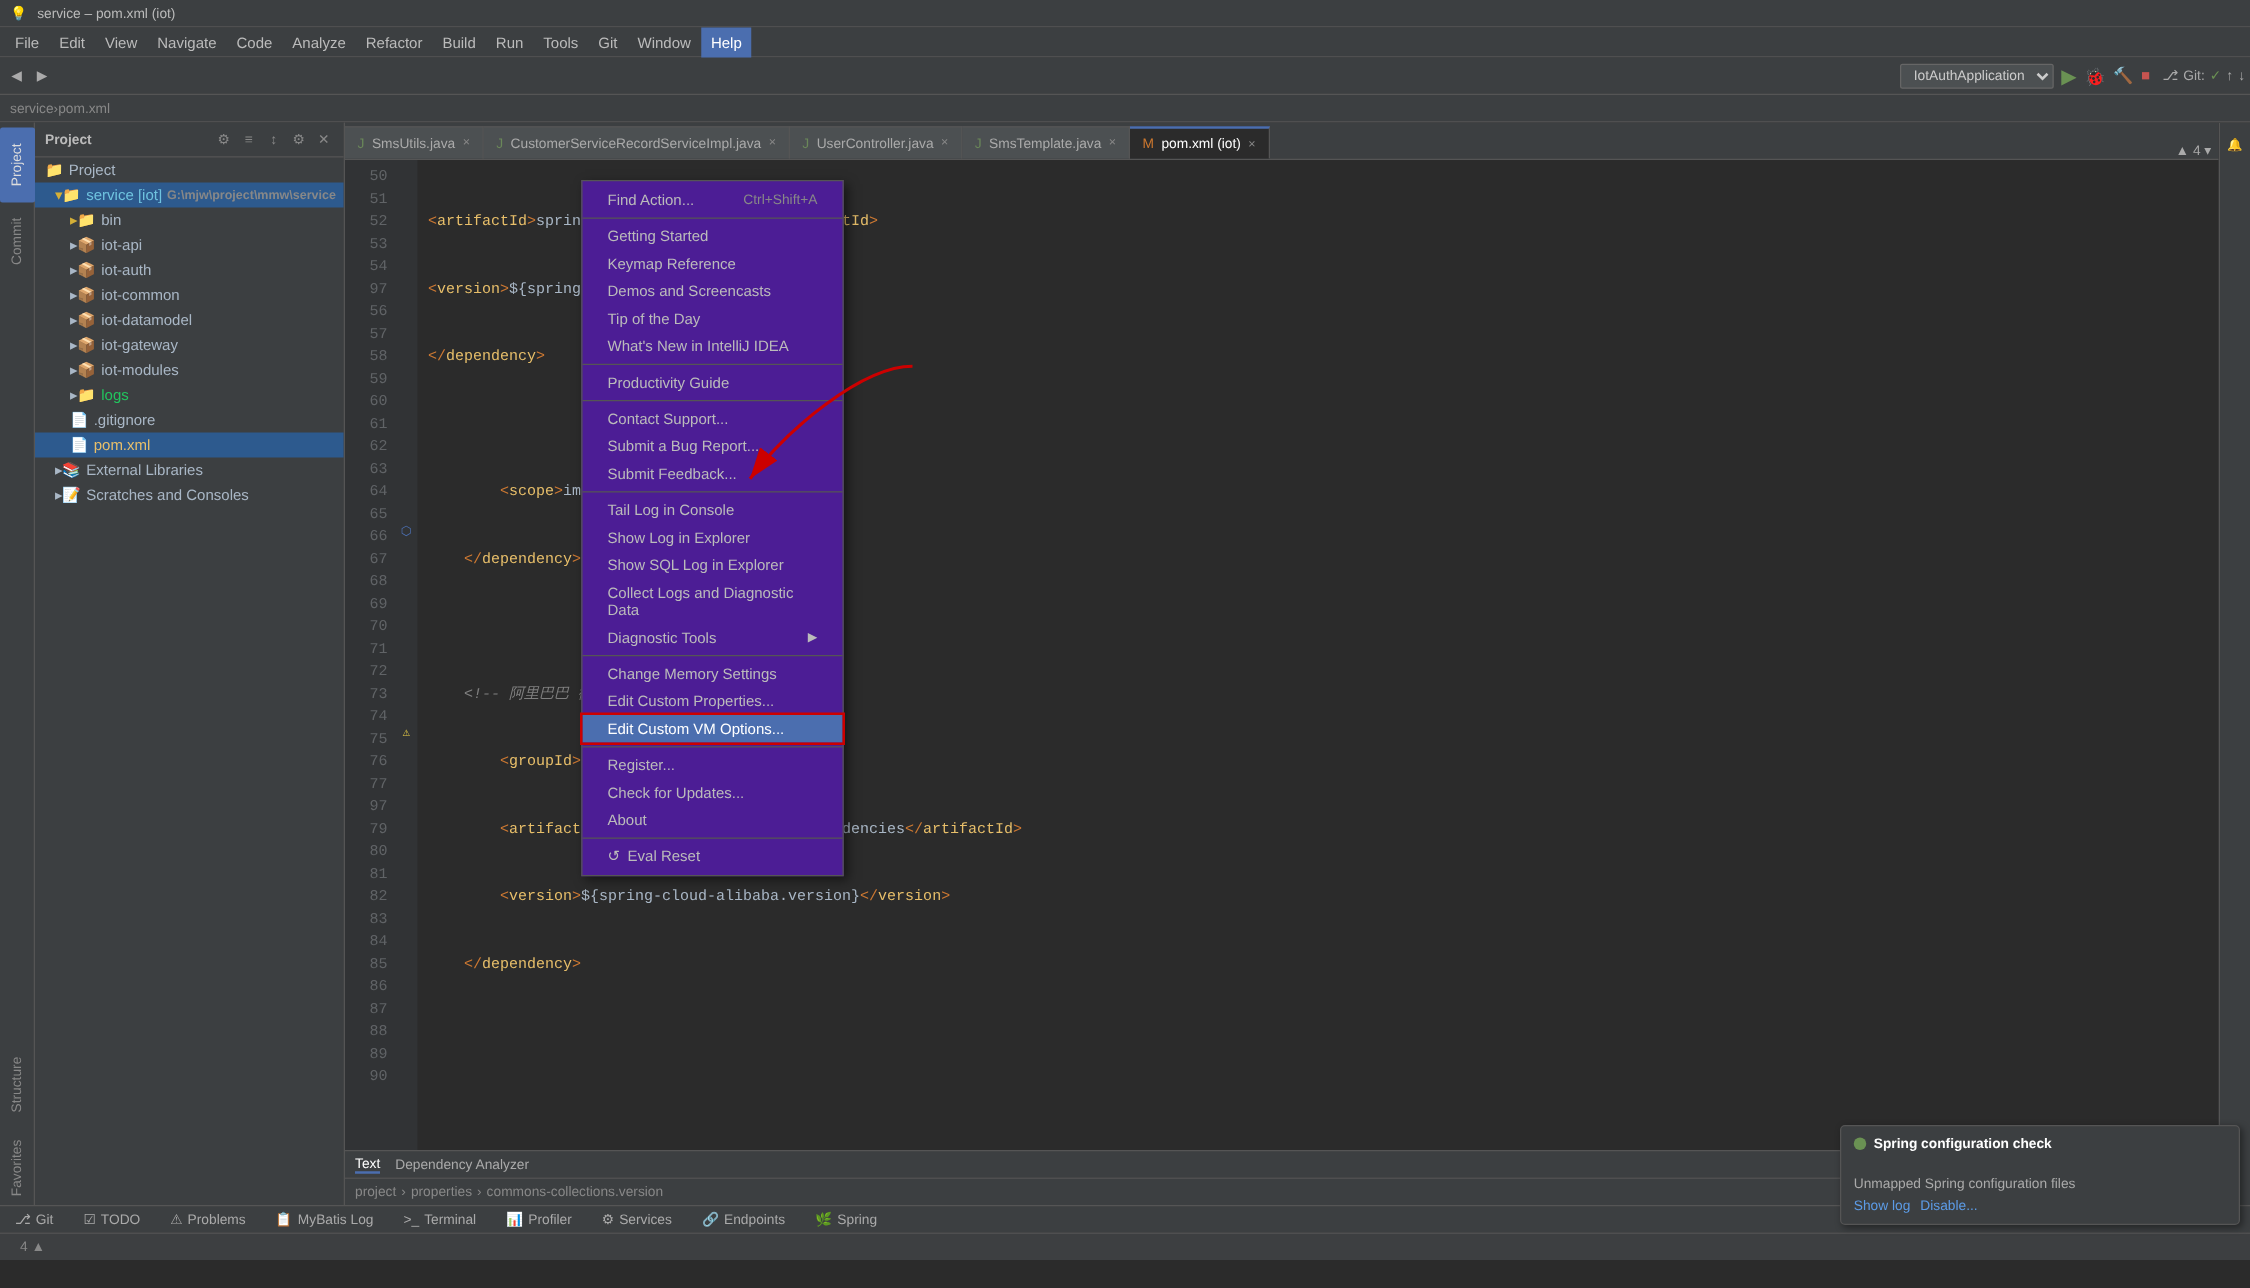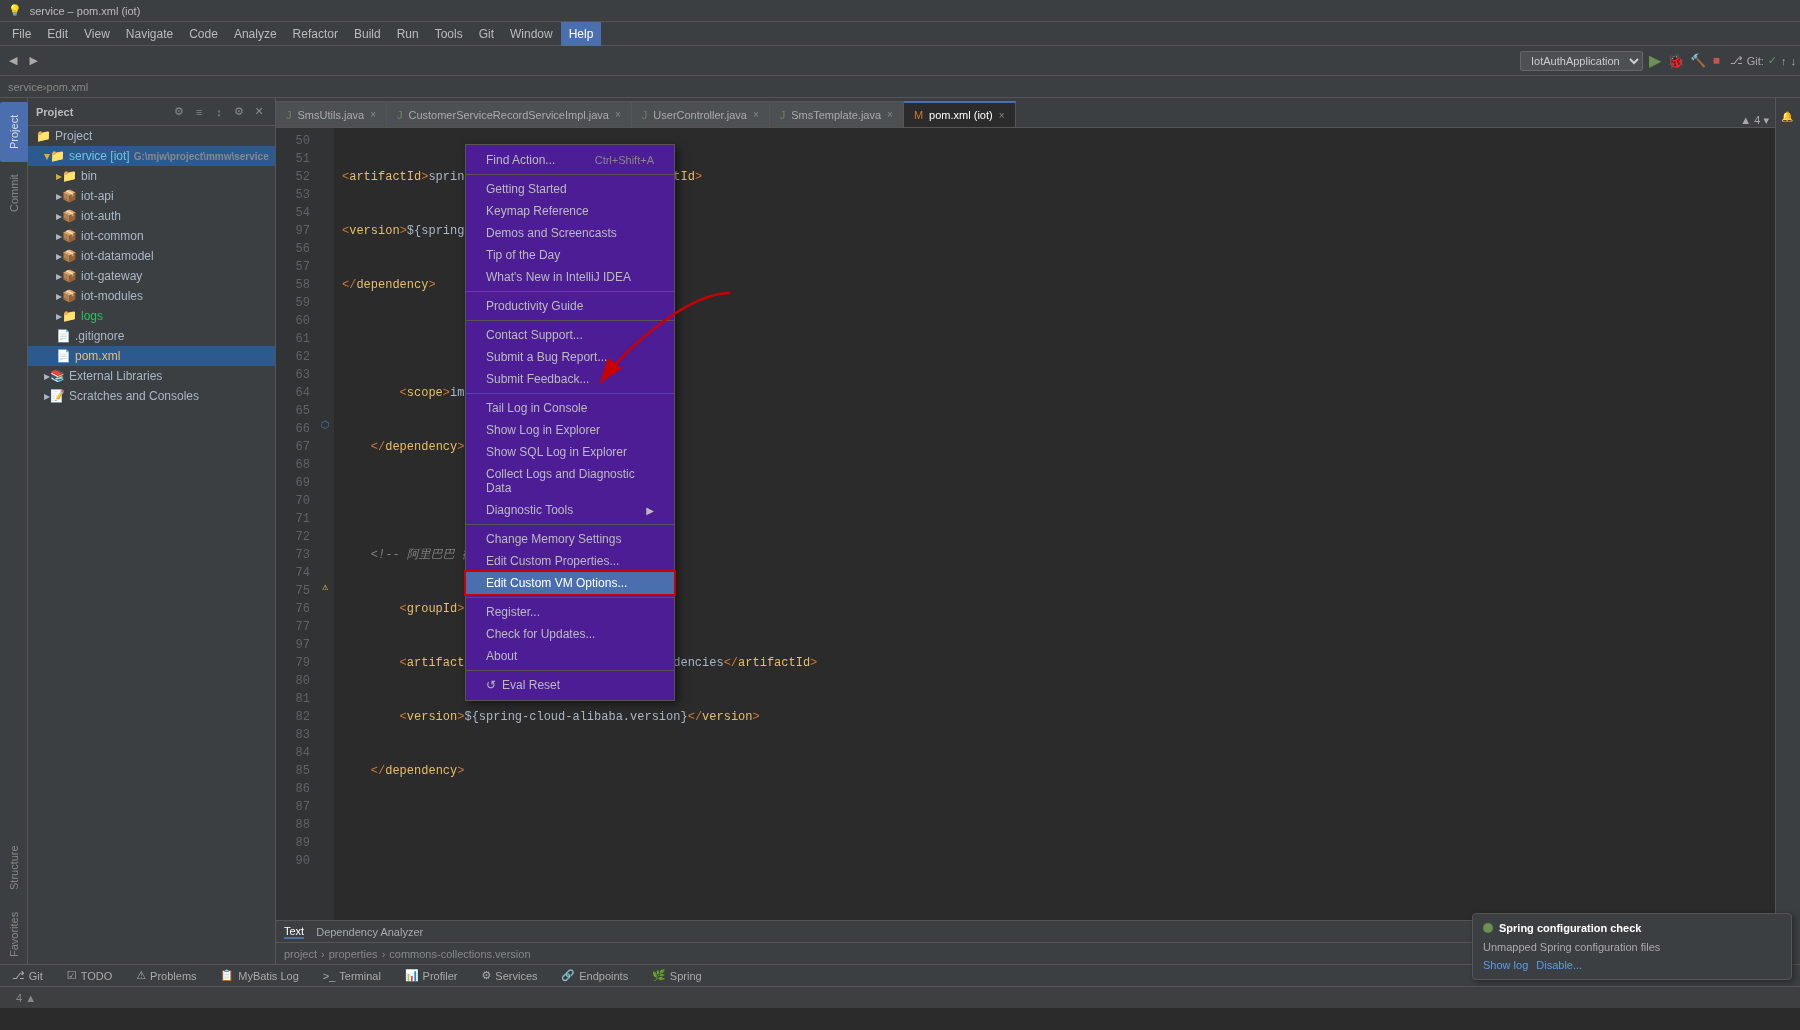--- a/index.html
+++ b/index.html
@@ -338,21 +338,21 @@
       border: 1px solid #555;
       border-radius: 4px;
       padding: 8px 10px;
       font-size: 11px;
       box-shadow: 2px 2px 6px rgba(0,0,0,0.4);
     }
     .notif-header {
       display: flex;
       align-items: center;
       gap: 6px;
-      margin-bottom: 7px;
+      margin-bottom: 20px;
       color: #fff;
       font-weight: bold;
     }
     .notif-dot {
       width: 10px;
       height: 10px;
       border-radius: 50%;
       background: #6a9153;
     }
     .notif-text { color: #aaa; margin-bottom: 6px; }

